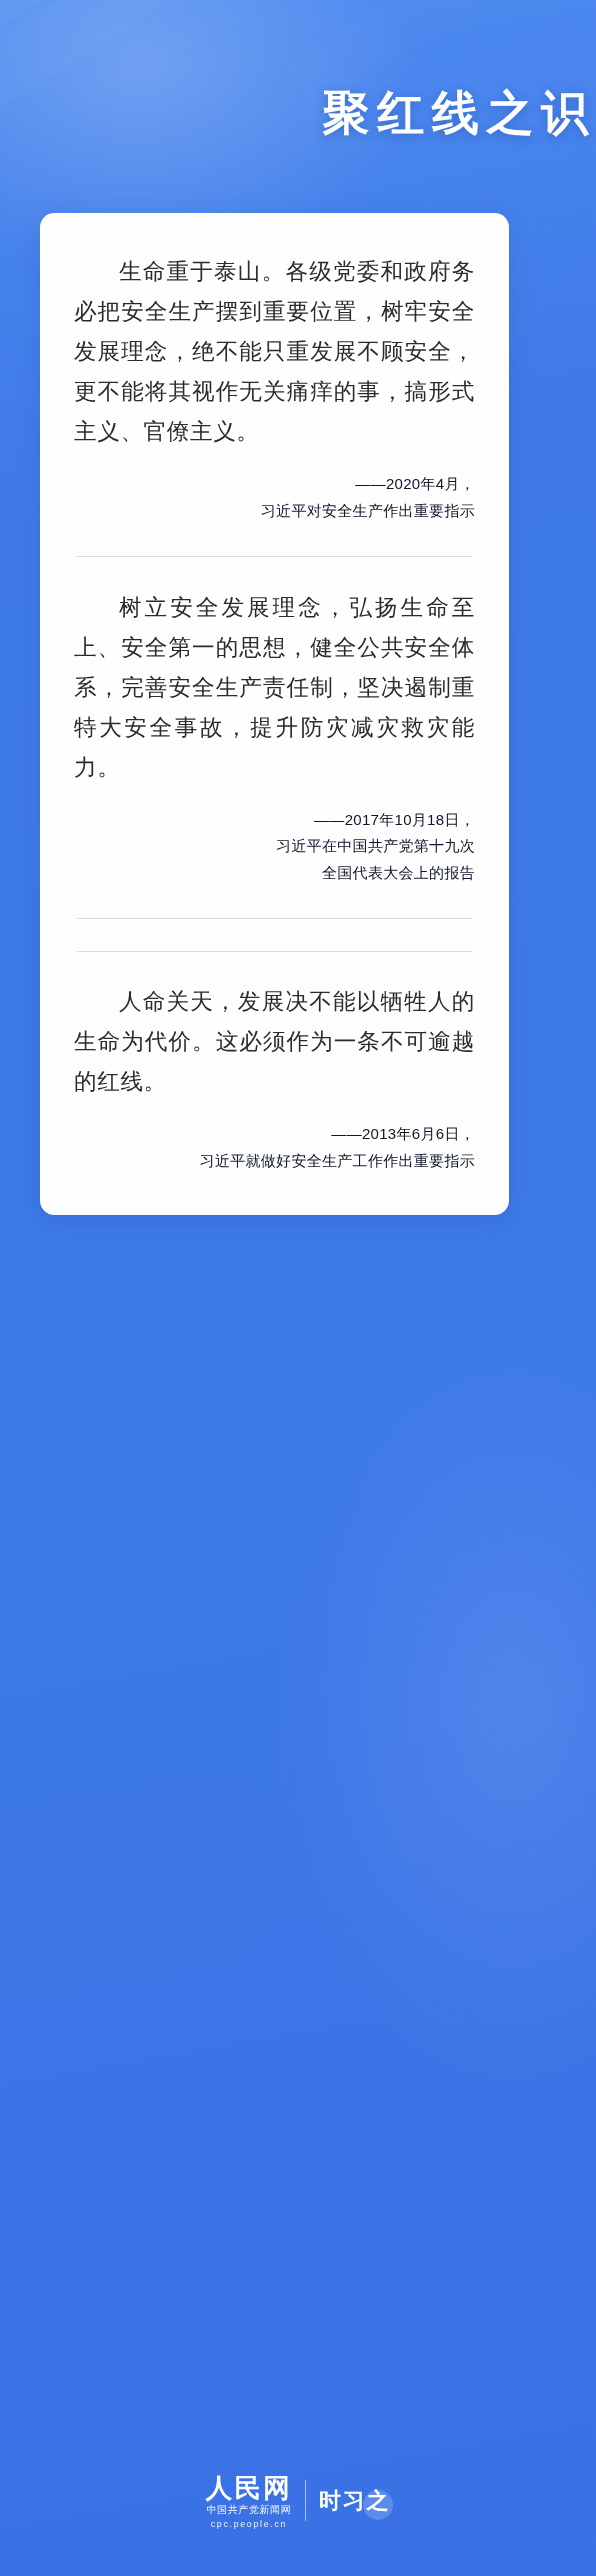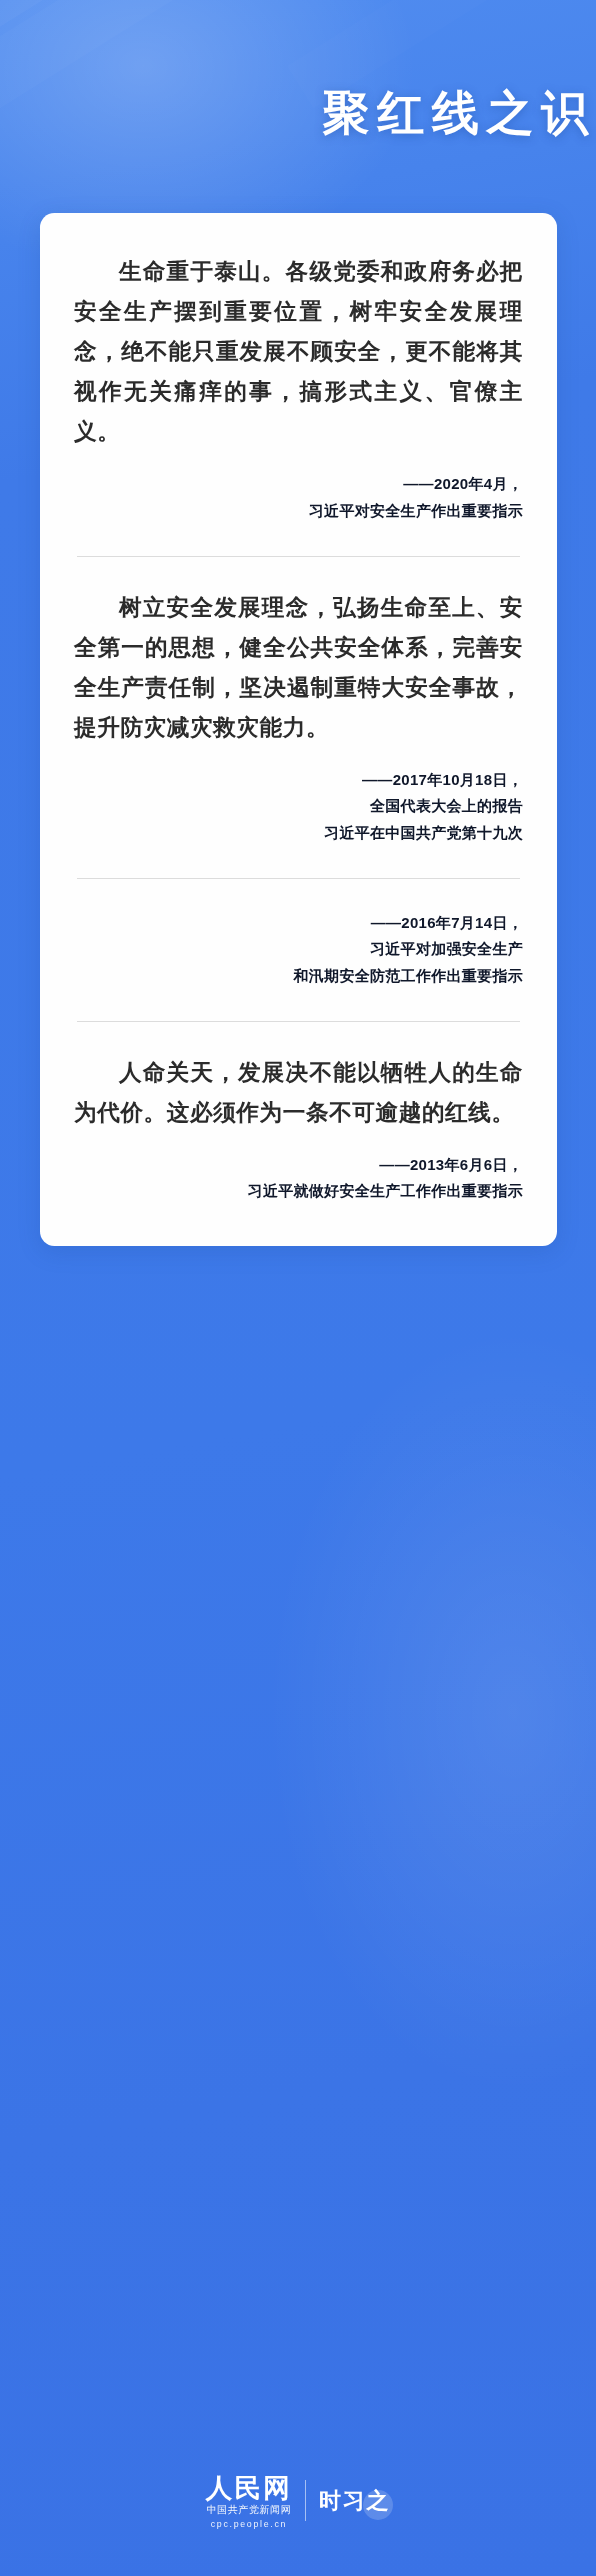--- a/index.html
+++ b/index.html
@@ -52,27 +52,26 @@
     font-weight: bold;
     font-size: 47px;
     letter-spacing: 7.7px;
     text-shadow: 0 2.2px 10px rgba(20,60,140,0.35);
   }
 
   .card {
     position: absolute;
     left: 40px;
     top: 213px;
-    width: 517px;
+    width: 469px;
     background: #fefefe;
     border-radius: 14.4px;
     box-shadow: 0 5.5px 22px rgba(25,70,150,0.18);
     padding: 39px 34px 41px 34px;
     box-sizing: border-box;
-    font-weight: bold;
   }
 
   .quote-block { }
 
   .quote-text {
     color: #2b2b2b;
     font-family: "Liberation Sans", "DejaVu Sans", sans-serif;
     font-size: 22.6px;
     line-height: 40px;
     text-align: justify;
@@ -186,33 +185,28 @@
         <div>习近平对安全生产作出重要指示</div>
       </div>
     </div>
 
     <div class="divider"></div>
 
     <div class="quote-block">
       <div class="quote-text">树立安全发展理念，弘扬生命至上、安全第一的思想，健全公共安全体系，完善安全生产责任制，坚决遏制重特大安全事故，提升防灾减灾救灾能力。</div>
       <div class="attrib">
         <div>——2017年10月18日，</div>
+        <div>习近平在中国共产党第十九次</div>
         <div>全国代表大会上的报告</div>
-        <div>习近平在中国共产党第十九次</div>
       </div>
     </div>
 
     <div class="divider"></div>
 
     <div class="quote-block">
-      <div class="attrib">
-        <div>——2016年7月14日，</div>
-        <div>习近平对加强安全生产</div>
-        <div>和汛期安全防范工作作出重要指示</div>
-      </div>
     </div>
 
     <div class="divider"></div>
 
     <div class="quote-block">
       <div class="quote-text">人命关天，发展决不能以牺牲人的生命为代价。这必须作为一条不可逾越的红线。</div>
       <div class="attrib">
         <div>——2013年6月6日，</div>
         <div>习近平就做好安全生产工作作出重要指示</div>
       </div>

